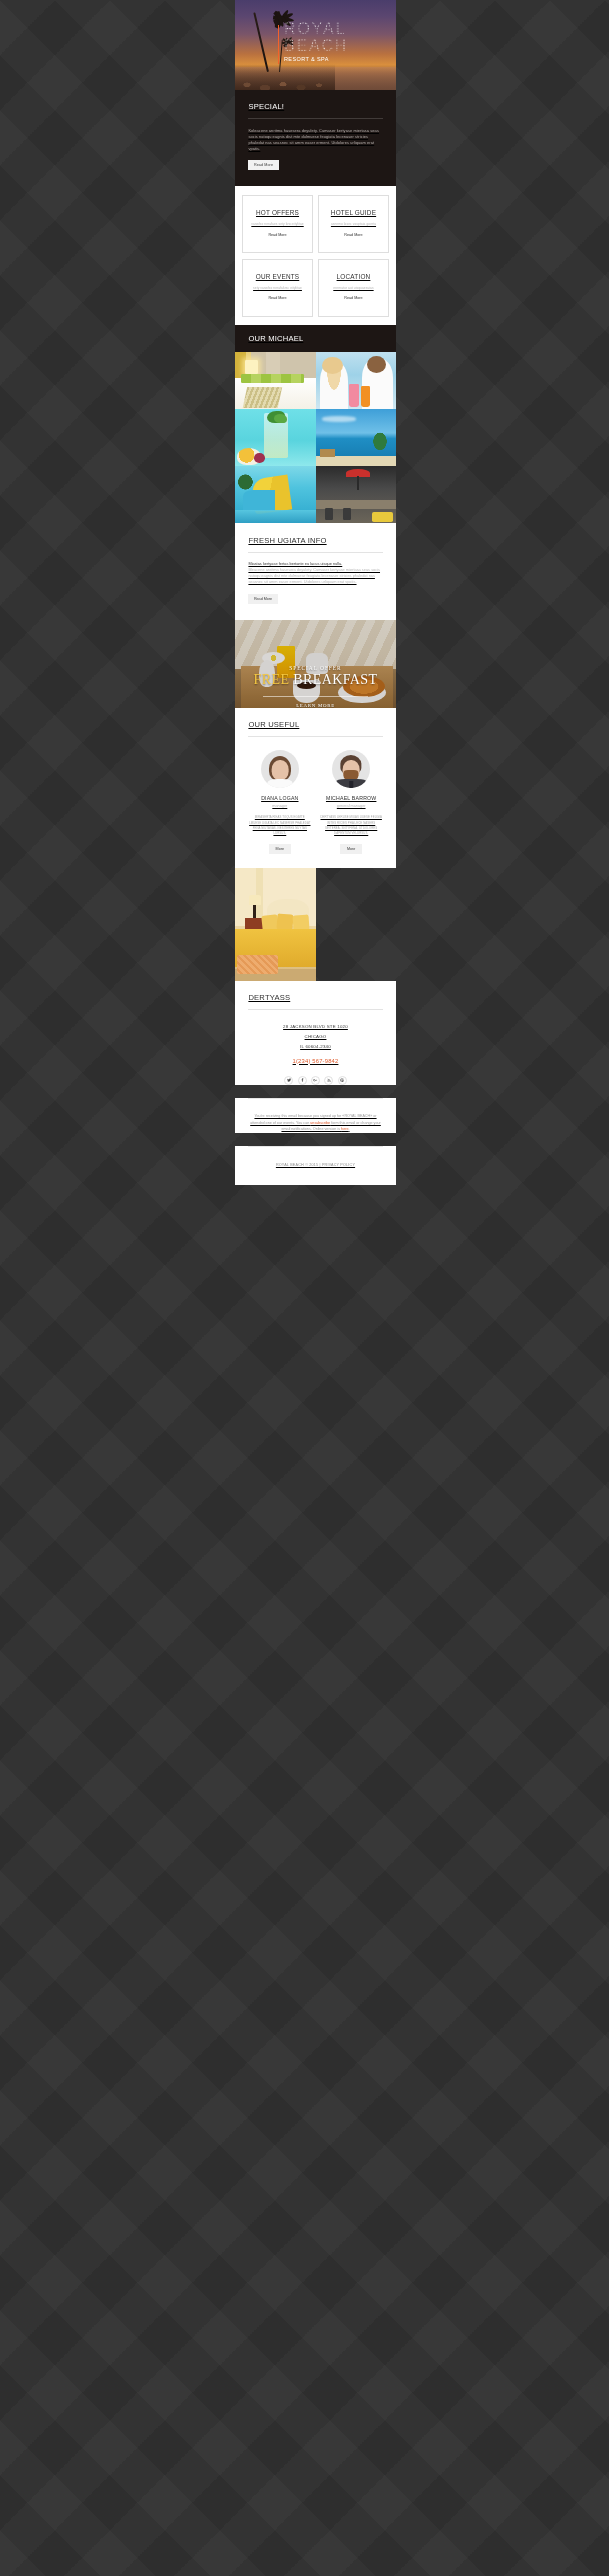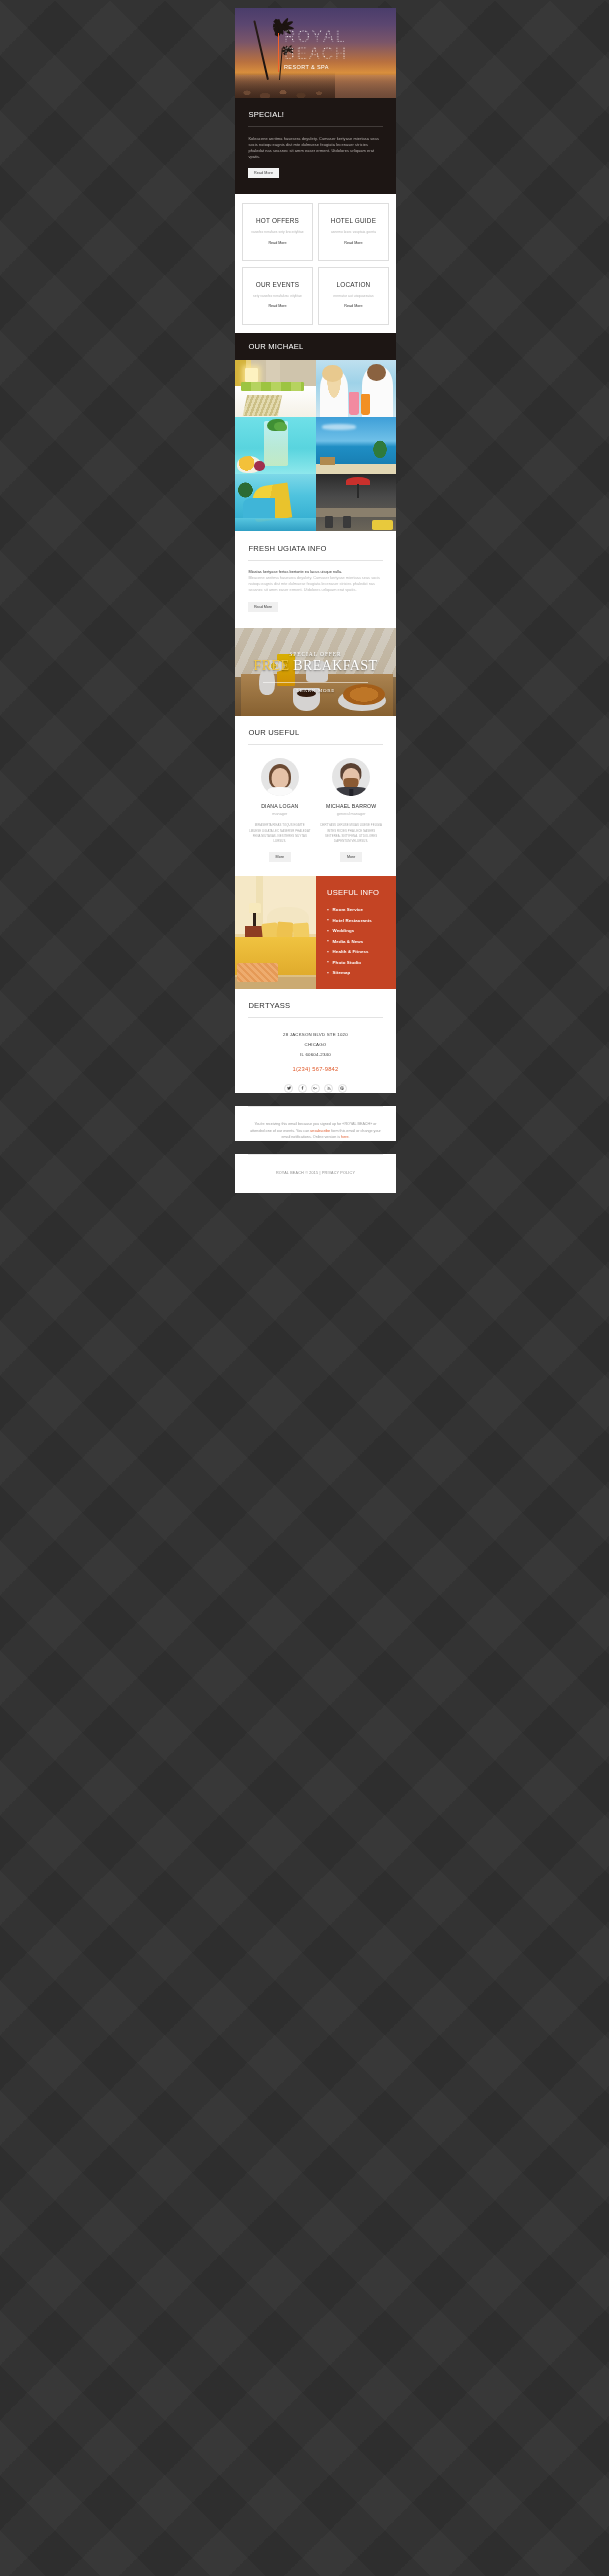--- a/index.html
+++ b/index.html
@@ -12,22 +12,23 @@
     background-image:
       linear-gradient(135deg, rgba(255,255,255,.022) 25%, transparent 25%, transparent 50%, rgba(255,255,255,.022) 50%, rgba(255,255,255,.022) 75%, transparent 75%),
       linear-gradient(45deg, rgba(0,0,0,.10) 25%, transparent 25%, transparent 50%, rgba(0,0,0,.10) 50%, rgba(0,0,0,.10) 75%, transparent 75%);
     background-size: 110px 110px, 110px 110px;
   }
 
   .email-wrap { width: 139px; margin: 0 auto; }
 
   .email {
     width: 161px;
-    margin: 8px auto;
+    margin: 0 auto;
     position: relative;
+    text-decoration: underline;
   }
 
   
   .hero {
     position: relative;
     height: 90px;
     overflow: hidden;
     background:
       linear-gradient(to bottom,
         #4a3d6b 0%,
@@ -224,21 +225,21 @@
       background:#fcfcfc; border-radius:6% 6% 48% 48%; }
   .offer-coffee { position:absolute; left:38.5%; bottom:22%; width:12%; height:8%;
       background:#33190c; border-radius:50%; }
   .offer-plate { position:absolute; right:6%; bottom:6%; width:30%; height:24%;
       background:#fbfbfb; border-radius:50%; }
   .offer-crois { position:absolute; right:7%; bottom:12%; width:26%; height:24%;
       background: radial-gradient(ellipse at 50% 50%, #e08a2c 0 48%, #c06d1c 49% 100%); border-radius:50%; }
   .offer-overlay { position:absolute; inset:0; background: rgba(40,26,14,.18); }
   .offer-text {
     position: absolute; inset: 0; display: flex; flex-direction: column;
-    align-items: center; justify-content: center; z-index: 5;
+    align-items: center; justify-content: flex-end; z-index: 5;
     font-family: "Liberation Serif", serif; color: #fff;
     text-shadow: 0 0.6px 1.8px rgba(0,0,0,.45);
   }
   .offer-kicker { font-size: 5.5px; letter-spacing: 0.9px; }
   .offer-main { font-size: 14px; letter-spacing: 0.4px; margin-top: 1.2px; }
   .offer-main .hl { color: #f5c842; }
   .offer-div { width: 105px; height: 0.6px; background: rgba(255,255,255,.55); margin: 8px 0 6.1px; }
   .offer-cta { font-size: 4.9px; letter-spacing: 0.7px; }
 
   
@@ -509,32 +510,20 @@
       <div class="ui-lamp-shade"></div>
           <div class="ui-lamp-base"></div>
           <div class="ui-table"></div>
       <div class="ui-head"></div>
       <div class="ui-pillow1"></div>
           <div class="ui-pillow2"></div>
           <div class="ui-pillow3"></div>
       <div class="ui-bed"></div>
           <div class="ui-floor"></div>
           <div class="ui-bench"></div>
-    </div>
-    <div class="useful-panel">
-      <h3>USEFUL INFO</h3>
-      <ul class="useful-list">
-        <li>Room Service</li>
-        <li>Hotel Restaurants</li>
-        <li>Weddings</li>
-        <li>Media &amp; News</li>
-        <li>Health &amp; Fitness</li>
-        <li>Photo Studio</li>
-        <li>Sitemap</li>
-      </ul>
     </div>
   </div>
 
   <div class="contacts">
     <div class="sec-title-dark">DERTYASS</div>
     <div class="rule-dark"></div>
     <div class="contact-lines">
       <div>28 JACKSON BLVD STE 1020</div>
       <div>CHICAGO</div>
       <div>IL 60604-2340</div>

